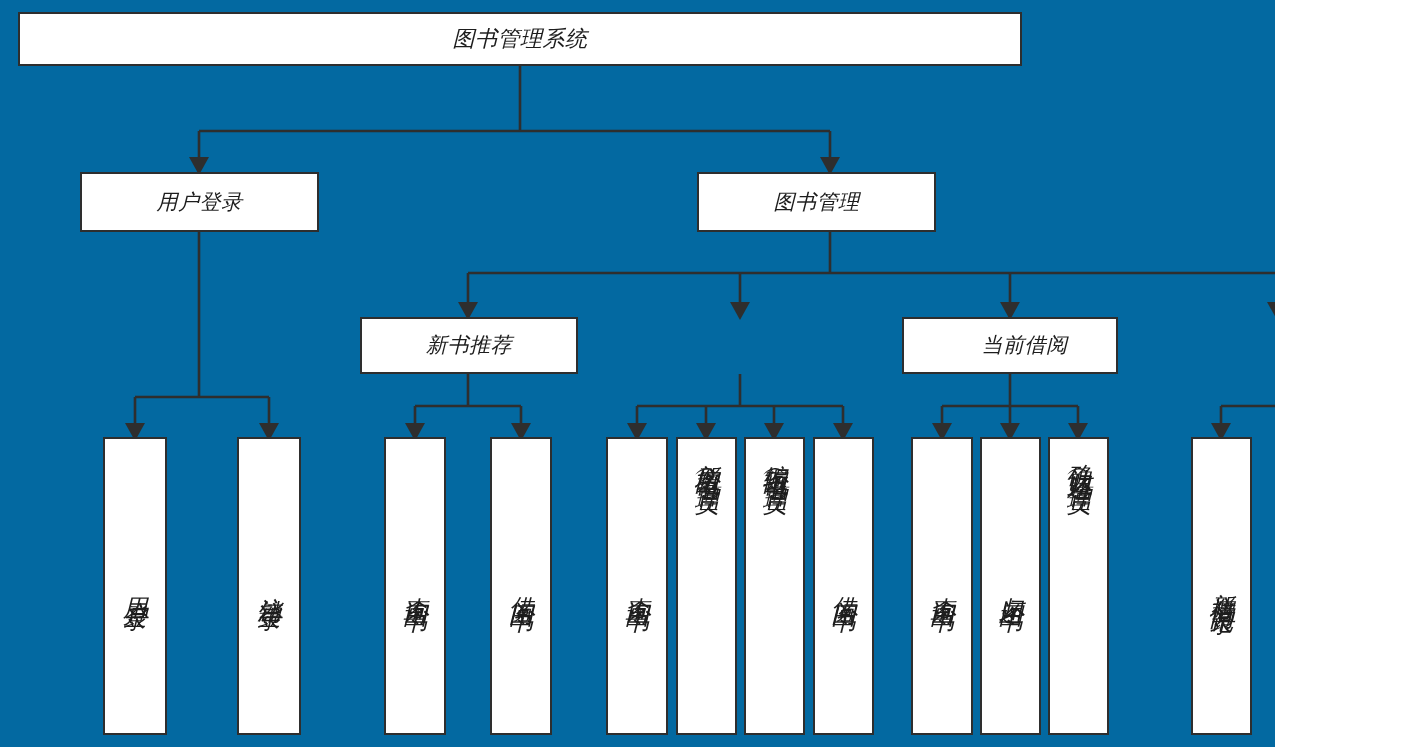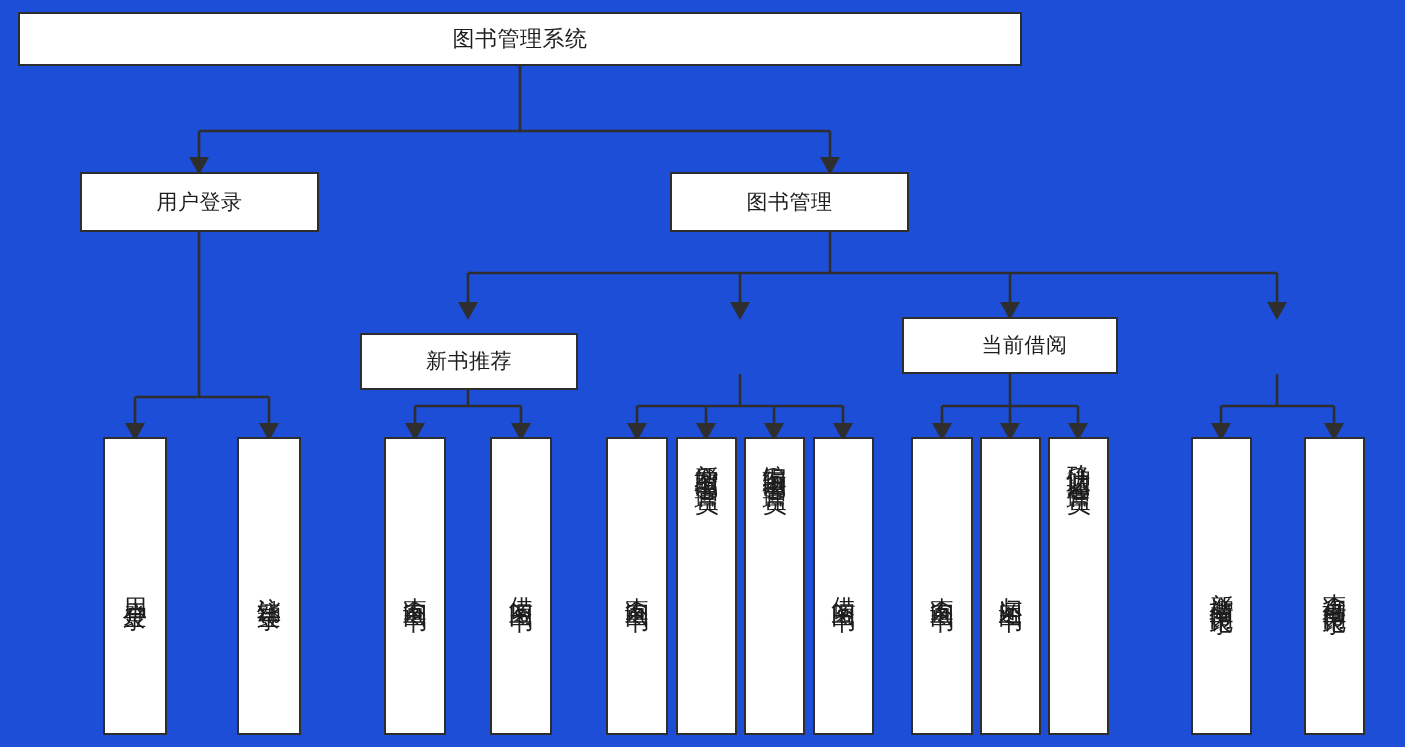--- a/index.html
+++ b/index.html
@@ -6,24 +6,25 @@
   html, body {
     margin: 0;
     padding: 0;
     background: #ffffff;
   }
   body {
     font-family: "DejaVu Sans", "Liberation Sans", sans-serif;
   }
   #diagram-root {
     position: relative;
-    width: 1405px;
+    width: 1275px;
     height: 747px;
-    background: #1d4ed8;
+    background: #0369a1;
     overflow: hidden;
+    font-style: italic;
   }
   #connector-layer {
     position: absolute;
     left: 0;
     top: 0;
     width: 1405px;
     height: 747px;
     pointer-events: none;
   }
   .node {
@@ -141,25 +142,25 @@
   </svg>
 
   <div class="node horiz root" style="left:18px; top:12px; width:1004px; height:54px;">
     <span class="node-label">图书管理系统</span>
   </div>
 
   <div class="node horiz" style="left:80px; top:172px; width:239px; height:60px;">
     <span class="node-label">用户登录</span>
   </div>
 
-  <div class="node horiz" style="left:670px; top:172px; width:239px; height:60px;">
+  <div class="node horiz" style="left:697px; top:172px; width:239px; height:60px;">
     <span class="node-label">图书管理</span>
   </div>
 
-  <div class="node horiz" style="left:360px; top:317px; width:218px; height:57px;margin-top:16px;">
+  <div class="node horiz" style="left:360px; top:317px; width:218px; height:57px;">
     <span class="node-label">新书推荐</span>
   </div>
 
 
   <div class="node horiz" style="left:902px; top:317px; width:216px; height:57px;padding-left:29px;">
     <span class="node-label">当前借阅</span>
   </div>
 
 
   <div class="node leaf center-text" style="left:103px; top:437px; width:64px; height:298px;">

